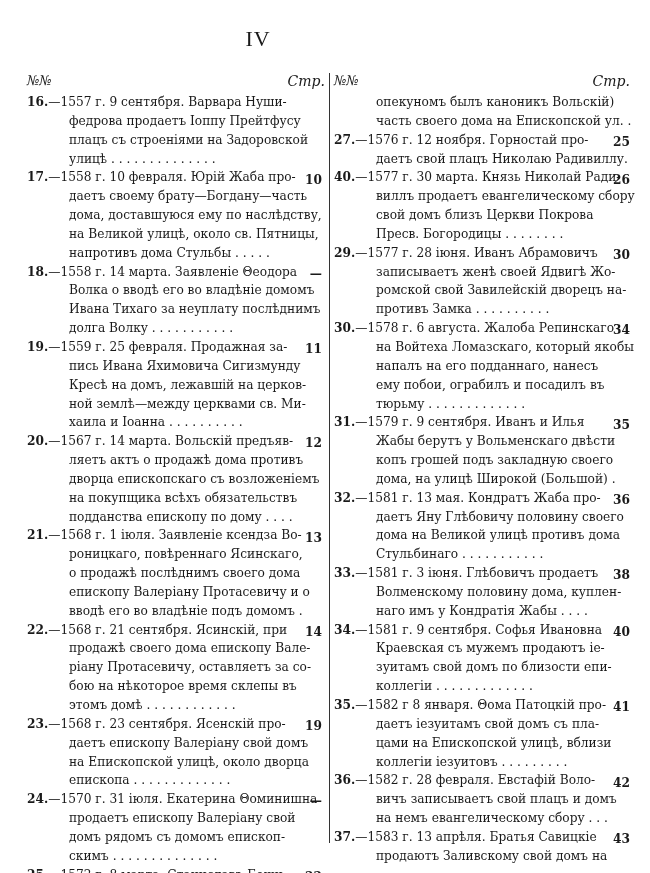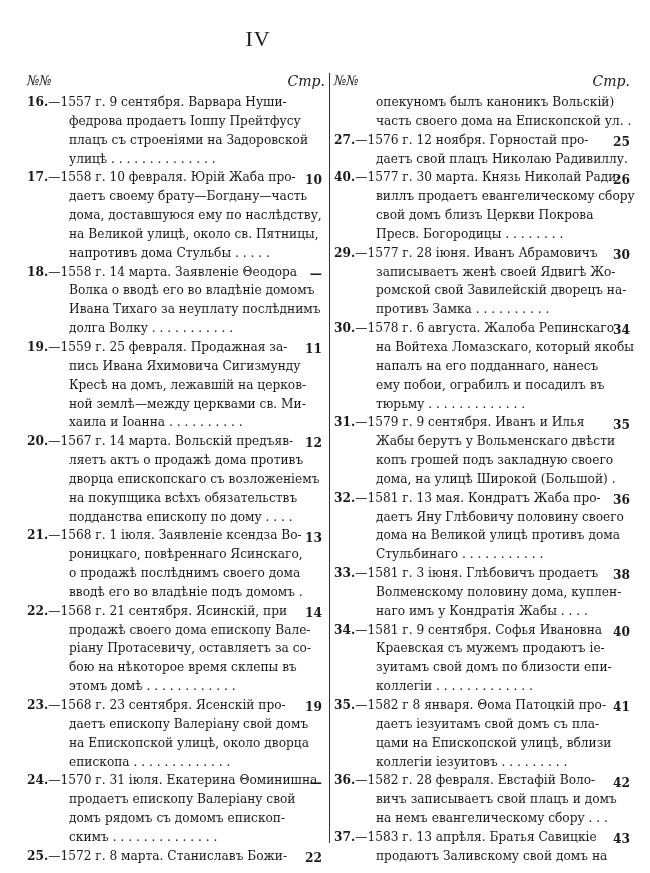--- a/index.html
+++ b/index.html
@@ -69,20 +69,21 @@
         <div class="line first"><span class="num">20.</span><span class="txt">—1567 г. 14 марта. Вольскій предъяв-</span></div>
         <div class="line"><span class="txt">ляетъ актъ о продажѣ дома противъ</span></div>
         <div class="line"><span class="txt">дворца епископскаго съ возложеніемъ</span></div>
         <div class="line"><span class="txt">на покупщика всѣхъ обязательствъ</span></div>
         <div class="line last"><span class="txt">подданства епископу по дому . . . .</span><span class="pageref">13</span></div>
       </div>
       <div class="entry">
         <div class="line first"><span class="num">21.</span><span class="txt">—1568 г. 1 іюля. Заявленіе ксендза Во-</span></div>
         <div class="line"><span class="txt">роницкаго, повѣреннаго Ясинскаго,</span></div>
         <div class="line"><span class="txt">о продажѣ послѣднимъ своего дома</span></div>
+        <div class="line"><span class="txt">епископу Валеріану Протасевичу и о</span></div>
         <div class="line last"><span class="txt">вводѣ его во владѣніе подъ домомъ .</span><span class="pageref">14</span></div>
       </div>
       <div class="entry">
         <div class="line first"><span class="num">22.</span><span class="txt">—1568 г. 21 сентября. Ясинскій, при</span></div>
         <div class="line"><span class="txt">продажѣ своего дома епископу Вале-</span></div>
         <div class="line"><span class="txt">ріану Протасевичу, оставляетъ за со-</span></div>
         <div class="line"><span class="txt">бою на нѣкоторое время склепы въ</span></div>
         <div class="line last"><span class="txt">этомъ домѣ . . . . . . . . . . . .</span><span class="pageref">19</span></div>
       </div>
       <div class="entry">

